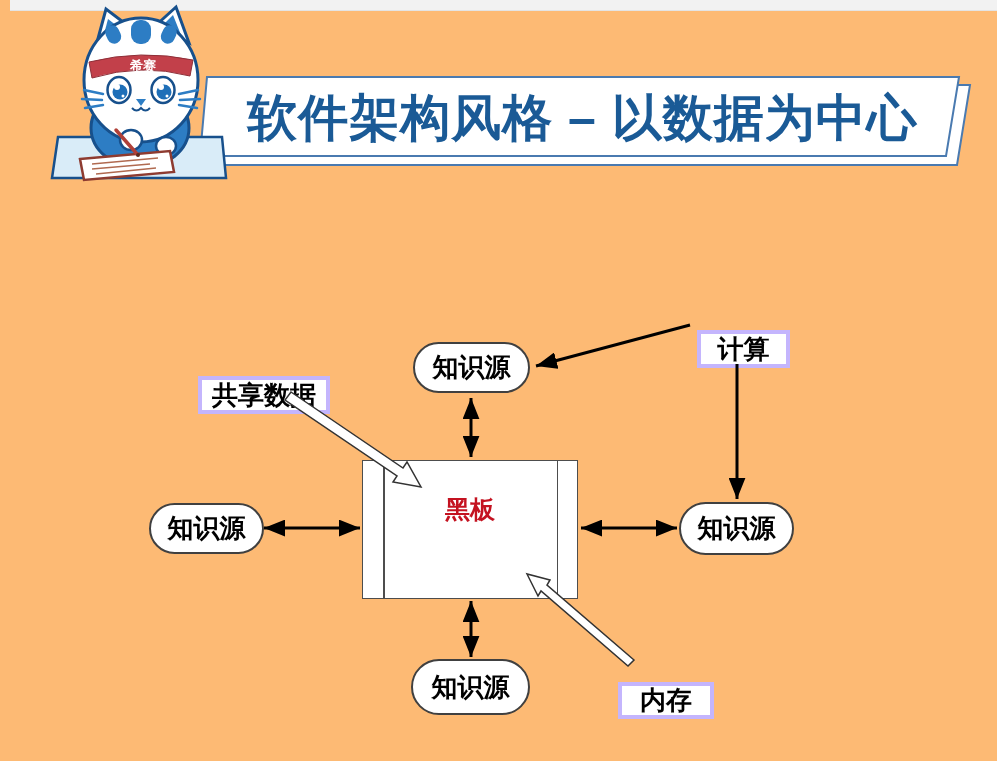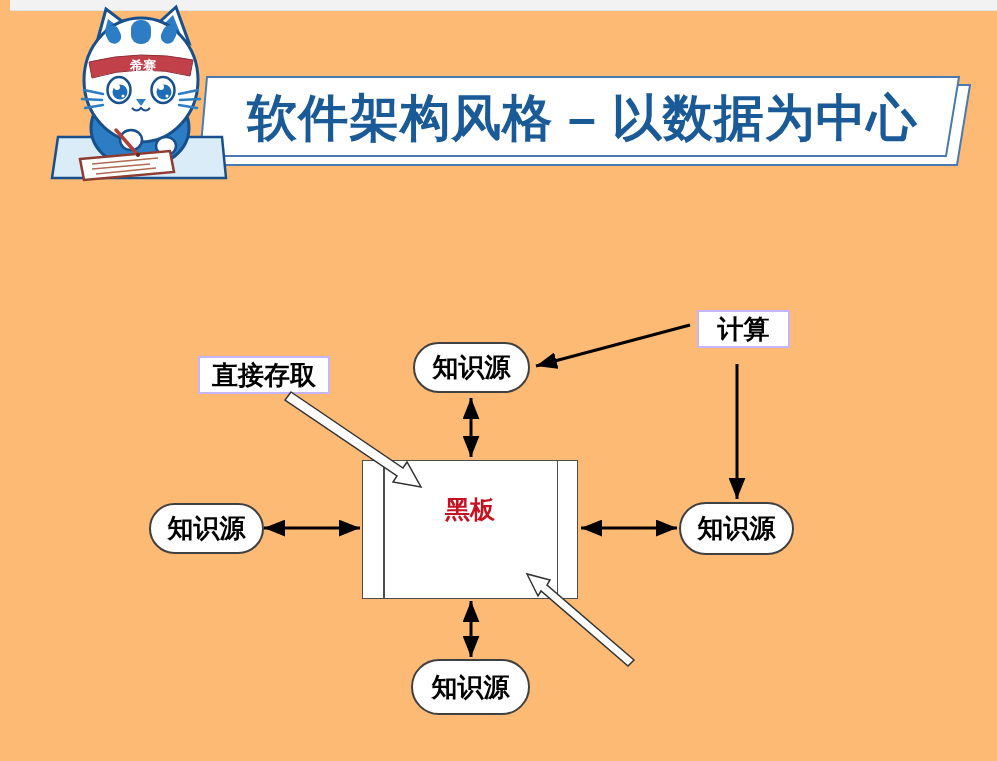--- a/index.html
+++ b/index.html
@@ -21,21 +21,21 @@
   .node{
     position:absolute;z-index:2;background:#ffffff;box-sizing:border-box;
     display:flex;align-items:center;justify-content:center;
     font-weight:bold;color:#000;font-size:26px;white-space:nowrap;
   }
   .stadium{border:2px solid #404040;border-radius:28px;}
   .st-top{left:413px;top:342px;width:117px;height:51px;}
   .st-left{left:149px;top:503px;width:115px;height:51px;}
   .st-right{left:679px;top:502px;width:115px;height:53px;}
   .st-bottom{left:411px;top:659px;width:119px;height:56px;border-radius:30px;}
-  .labelbox{border:2px solid #c4b5fd;}
+  .labelbox{border:4px solid #c4b5fd;margin-top:20px;}
   .lb-compute{left:697px;top:310px;width:93px;height:38px;}
   .lb-direct{left:198px;top:356px;width:132px;height:38px;}
   .lb-memory{left:618px;top:662px;width:96px;height:37px;}
   .blackboard{
     position:absolute;z-index:2;left:362px;top:460px;width:216px;height:139px;
     background:#fff;border:1.5px solid #4d4d4d;box-sizing:border-box;padding-left:48px;
   }
   .bb-line{position:absolute;top:0;bottom:0;width:1.5px;background:#4d4d4d;}
   .bb-line.left{left:20px;}
   .bb-line.right{right:19px;}
@@ -125,21 +125,24 @@
     <span>知识源</span>
   </div>
   <div class="node stadium st-bottom">
     <span>知识源</span>
   </div>
 
   <div class="node labelbox lb-compute">
     <span>计算</span>
   </div>
   <div class="node labelbox lb-direct">
-    <span>直接存取</span>
+    <span>共享数据</span>
+  </div>
+  <div class="node labelbox lb-memory">
+    <span>内存</span>
   </div>
 
   <div class="blackboard">
     <div class="bb-line left"></div>
     <div class="bb-line right"></div>
     <div class="bb-text">
       <div>黑板</div>
     </div>
   </div>
 

